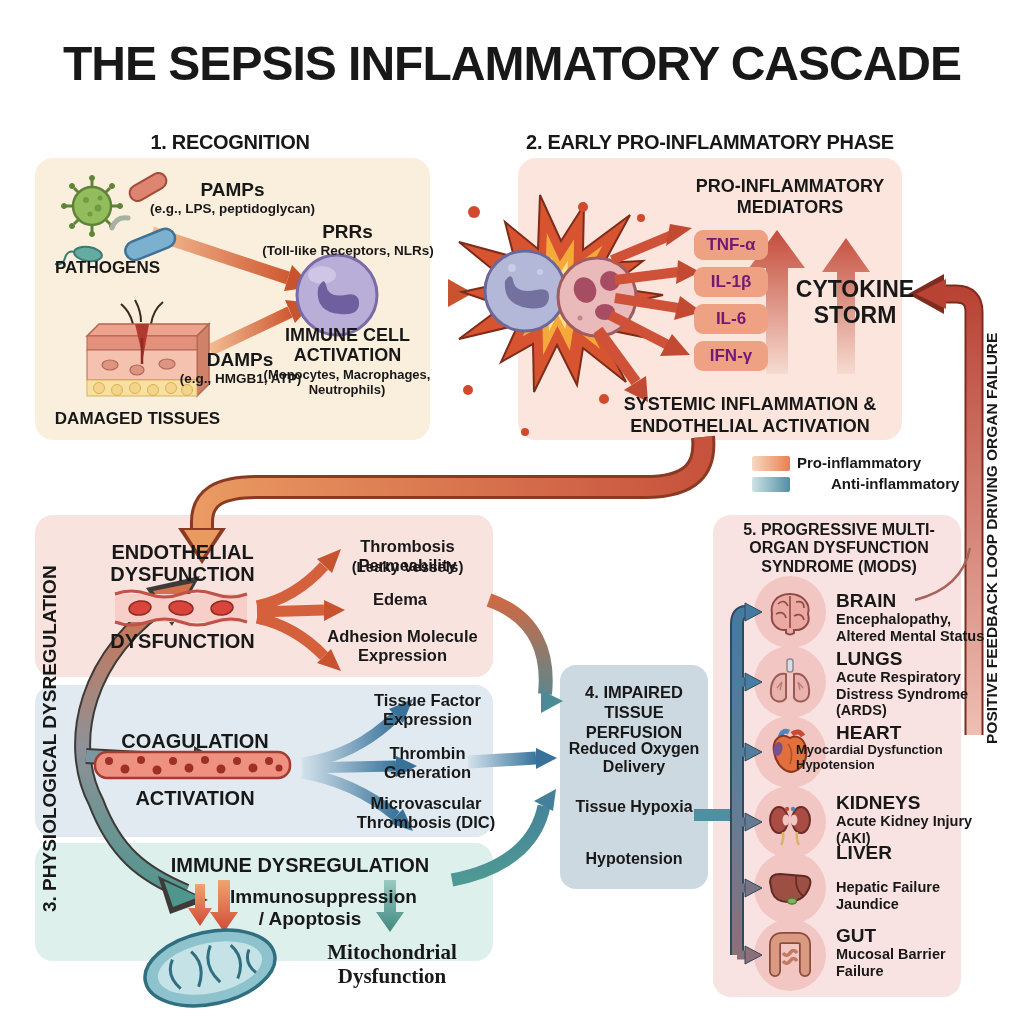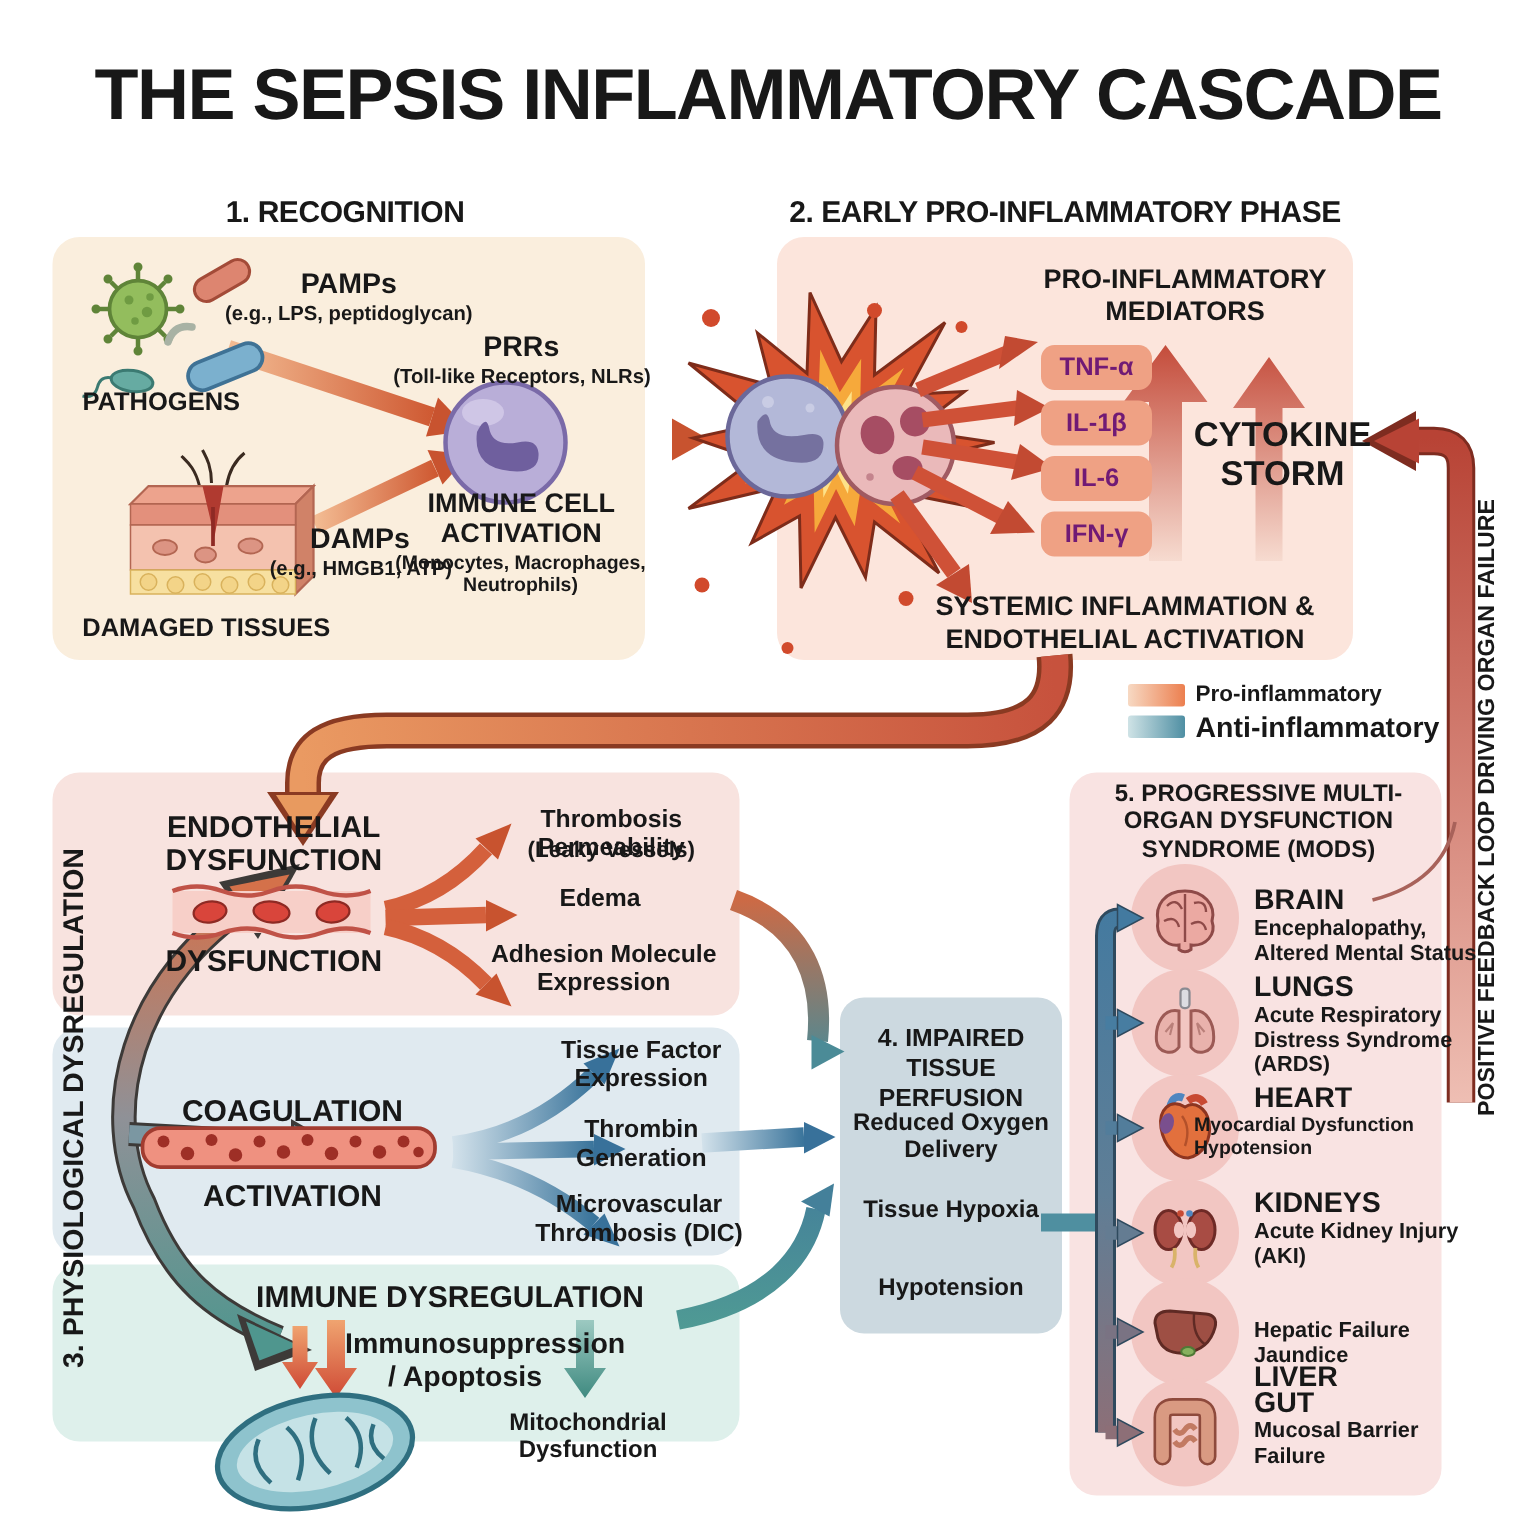--- a/index.html
+++ b/index.html
@@ -386,52 +386,52 @@
   <div class="badge" style="left:694px;top:230px;width:74px;height:30px;">TNF-α</div>
   <div class="badge" style="left:694px;top:267px;width:74px;height:30px;">IL-1β</div>
   <div class="badge" style="left:694px;top:304px;width:74px;height:30px;">IL-6</div>
   <div class="badge" style="left:694px;top:341px;width:74px;height:30px;">IFN-γ</div>
   <div class="txt bold ctr" style="left:785px;top:276px;width:140px;font-size:23px;line-height:1.15;">CYTOKINE STORM</div>
   <div class="txt bold ctr" style="left:600px;top:394px;width:300px;font-size:18px;line-height:1.2;">SYSTEMIC INFLAMMATION &amp; ENDOTHELIAL ACTIVATION</div>
 
   <div class="sw sw-pro" style="left:752px;top:456px;"></div>
   <div class="txt semi" style="left:797px;top:454px;font-size:15px;">Pro-inflammatory</div>
   <div class="sw sw-anti" style="left:752px;top:477px;"></div>
-  <div class="txt semi" style="left:797px;top:475px;font-size:19px;">Anti-inflammatory</div>
+  <div class="txt semi" style="left:831px;top:475px;font-size:15px;">Anti-inflammatory</div>
 
   <div class="vlabel" style="left:-115px;top:736px;width:330px;font-size:19px;transform:rotate(-90deg);">3. PHYSIOLOGICAL DYSREGULATION</div>
   <div class="txt bold ctr" style="left:105px;top:541px;width:155px;font-size:20px;line-height:1.1;">ENDOTHELIAL DYSFUNCTION</div>
   <div class="txt bold ctr" style="left:105px;top:630px;width:155px;font-size:20px;">DYSFUNCTION</div>
   <div class="txt bold ctr" style="left:315px;top:537px;width:185px;font-size:16.5px;">Thrombosis Permeability</div>
   <div class="txt semi ctr" style="left:315px;top:558px;width:185px;font-size:15px;">(Leaky Vessels)</div>
   <div class="txt bold ctr" style="left:330px;top:590px;width:140px;font-size:16.5px;">Edema</div>
   <div class="txt bold ctr" style="left:320px;top:627px;width:165px;font-size:16.5px;line-height:1.15;">Adhesion Molecule Expression</div>
   <div class="txt bold ctr" style="left:115px;top:730px;width:160px;font-size:20px;">COAGULATION</div>
   <div class="txt bold ctr" style="left:115px;top:787px;width:160px;font-size:20px;">ACTIVATION</div>
   <div class="txt bold ctr" style="left:350px;top:691px;width:155px;font-size:16.5px;line-height:1.15;">Tissue Factor Expression</div>
   <div class="txt bold ctr" style="left:350px;top:744px;width:155px;font-size:16.5px;line-height:1.15;">Thrombin Generation</div>
   <div class="txt bold ctr" style="left:342px;top:794px;width:168px;font-size:16.5px;line-height:1.15;">Microvascular Thrombosis (DIC)</div>
   <div class="txt bold ctr" style="left:155px;top:854px;width:290px;font-size:20px;">IMMUNE DYSREGULATION</div>
   <div class="txt bold ctr" style="left:230px;top:886px;width:160px;font-size:19px;line-height:1.15;">Immunosuppression / Apoptosis</div>
-  <div class="txt bold ctr" style="left:318px;top:940px;width:148px;font-size:16px;line-height:1.15;">Mitochondrial Dysfunction</div>
+  <div class="txt bold ctr" style="left:318px;top:940px;width:148px;font-size:21px;line-height:1.15;font-family:Liberation Serif, serif;">Mitochondrial Dysfunction</div>
 
   <div class="txt bold ctr" style="left:555px;top:683px;width:158px;font-size:16.5px;line-height:1.2;">4. IMPAIRED TISSUE PERFUSION</div>
   <div class="txt bold ctr" style="left:568px;top:740px;width:132px;font-size:16px;line-height:1.15;">Reduced Oxygen Delivery</div>
   <div class="txt bold ctr" style="left:568px;top:798px;width:132px;font-size:16px;line-height:1.15;">Tissue Hypoxia</div>
   <div class="txt bold ctr" style="left:568px;top:850px;width:132px;font-size:16px;">Hypotension</div>
 
   <div class="txt bold ctr" style="left:720px;top:521px;width:238px;font-size:16px;line-height:1.15;">5. PROGRESSIVE MULTI-ORGAN DYSFUNCTION SYNDROME (MODS)</div>
   <div class="txt bold" style="left:836px;top:590px;width:120px;font-size:19px;">BRAIN</div>
   <div class="txt semi" style="left:836px;top:611px;width:158px;font-size:14.5px;line-height:1.15;">Encephalopathy, Altered Mental Status</div>
   <div class="txt bold" style="left:836px;top:648px;width:120px;font-size:19px;">LUNGS</div>
   <div class="txt semi" style="left:836px;top:669px;width:158px;font-size:14.5px;line-height:1.15;">Acute Respiratory Distress Syndrome (ARDS)</div>
   <div class="txt bold" style="left:836px;top:722px;width:120px;font-size:19px;">HEART</div>
   <div class="txt semi" style="left:796px;top:743px;width:170px;font-size:13px;line-height:1.15;">Myocardial Dysfunction Hypotension</div>
   <div class="txt bold" style="left:836px;top:792px;width:120px;font-size:19px;">KIDNEYS</div>
   <div class="txt semi" style="left:836px;top:813px;width:158px;font-size:14.5px;line-height:1.15;">Acute Kidney Injury (AKI)</div>
-  <div class="txt bold" style="left:836px;top:908px;width:120px;font-size:19px;">LIVER</div>
+  <div class="txt bold" style="left:836px;top:842px;width:120px;font-size:19px;">LIVER</div>
   <div class="txt semi" style="left:836px;top:879px;width:158px;font-size:14.5px;line-height:1.15;">Hepatic Failure Jaundice</div>
   <div class="txt bold" style="left:836px;top:925px;width:120px;font-size:19px;">GUT</div>
   <div class="txt semi" style="left:836px;top:946px;width:158px;font-size:14.5px;line-height:1.15;">Mucosal Barrier Failure</div>
 
   <div class="vlabel" style="left:792px;top:535px;width:400px;font-size:15.5px;transform:rotate(-90deg);">POSITIVE FEEDBACK LOOP DRIVING ORGAN FAILURE</div>
 
 </div>
 
 </body></html>

